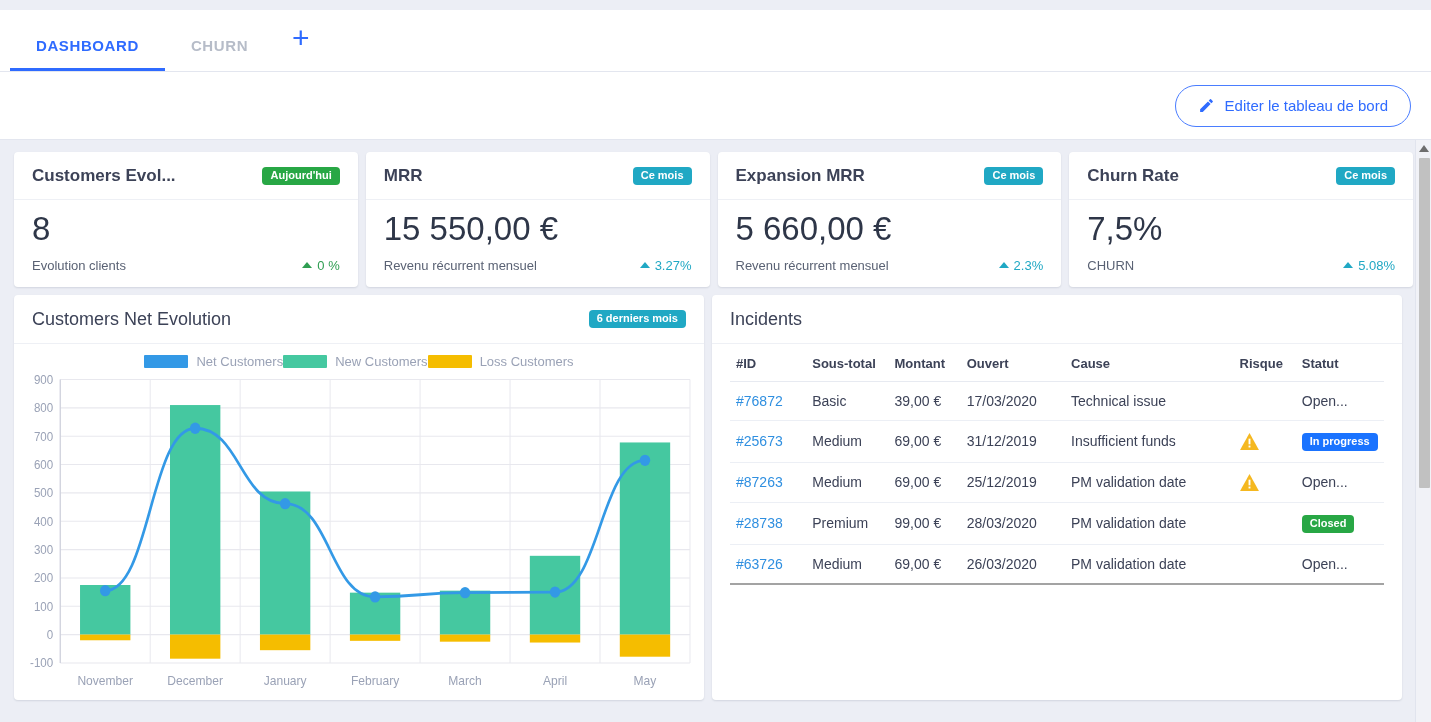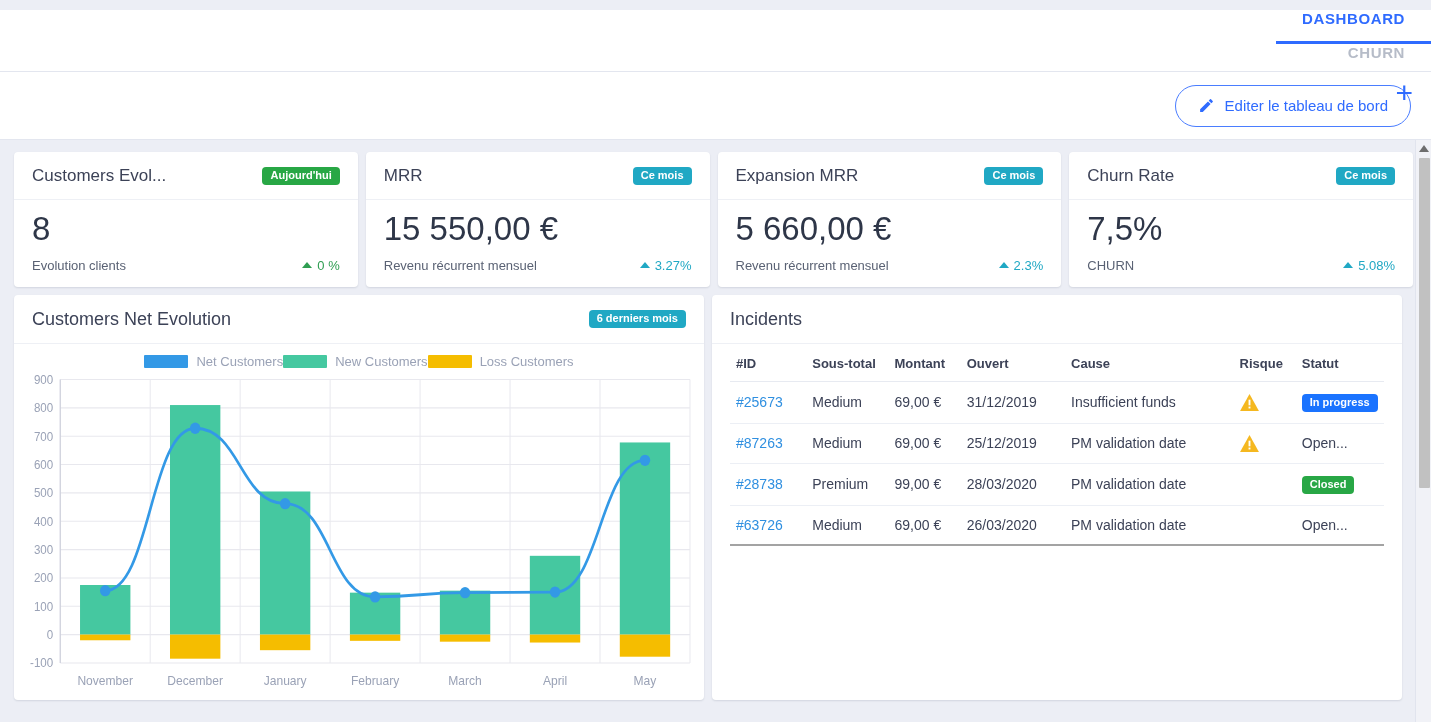--- a/index.html
+++ b/index.html
@@ -16,21 +16,20 @@
 
   
   .tabbar {
     position: relative;
     height: 62px;
     background: #ffffff;
     border-bottom: 1px solid #e3e6ef;
     display: flex;
     align-items: flex-end;
     padding-left: 10px;
-    flex-direction: column;
   }
   .tab {
     position: relative;
     padding: 0 26px 17px 26px;
     font-size: 15px;
     letter-spacing: .6px;
     font-weight: 600;
     color: #b6bcc8;
     cursor: pointer;
     background: none; border: none;
@@ -81,21 +80,21 @@
     background: #fff;
     border-radius: 4px;
     box-shadow: 0 1px 2px rgba(40,50,80,.13);
   }
   .kpi-head {
     display: flex; align-items: center; justify-content: space-between;
     padding: 14px 18px 13px 18px;
     border-bottom: 1px solid #eef0f5;
   }
   .kpi-title {
-    font-size: 17px; color: #3c4257; font-weight: 400;
+    font-size: 17px; color: #3c4257; font-weight: 700;
     white-space: nowrap; overflow: hidden;
   }
   .badge {
     display: inline-block;
     font-size: 11px; font-weight: 700; color: #fff;
     padding: 3px 8px 4px 8px; border-radius: 4px;
     white-space: nowrap; line-height: 1;
   }
   .badge.green { background: #28a745; }
   .badge.teal  { background: #20a8c4; }
@@ -386,20 +385,29 @@
                 <th class="col-sub">Sous-total</th>
                 <th class="col-amt">Montant</th>
                 <th class="col-open">Ouvert</th>
                 <th class="col-cause">Cause</th>
                 <th class="col-risk">Risque</th>
                 <th class="col-stat">Statut</th>
               </tr>
             </thead>
             <tbody id="inc-body">
                 <tr>
+                  <td class="col-id"><a class="id-link" href="#">#76872</a></td>
+                  <td class="col-sub">Basic</td>
+                  <td class="col-amt">39,00 €</td>
+                  <td class="col-open">17/03/2020</td>
+                  <td class="col-cause">Technical issue</td>
+                  <td class="col-risk"></td>
+                  <td class="col-stat"><span class="status-plain">Open...</span></td>
+                </tr>
+                <tr>
                   <td class="col-id"><a class="id-link" href="#">#25673</a></td>
                   <td class="col-sub">Medium</td>
                   <td class="col-amt">69,00 €</td>
                   <td class="col-open">31/12/2019</td>
                   <td class="col-cause">Insufficient funds</td>
                   <td class="col-risk"><span><svg class="warn-icon" width="19" height="17" viewBox="0 0 20 18">
                         <path d="M10 0 20 18H0z" fill="#f5b820"></path>
                         <rect x="9" y="6" width="2" height="6" fill="#fff"></rect>
                         <rect x="9" y="13.3" width="2" height="2" fill="#fff"></rect>
                       </svg></span></td>

